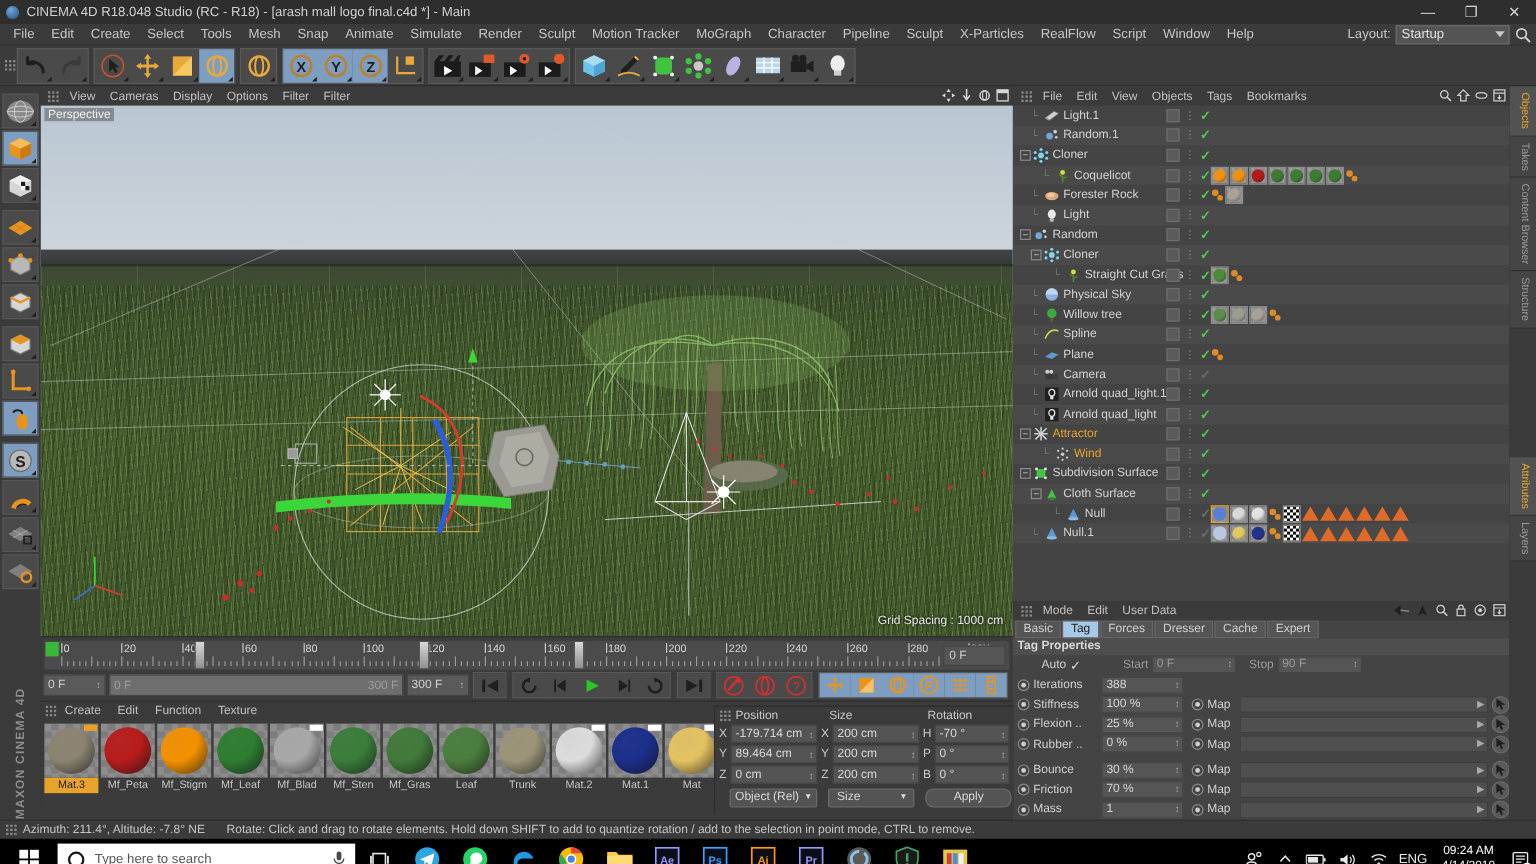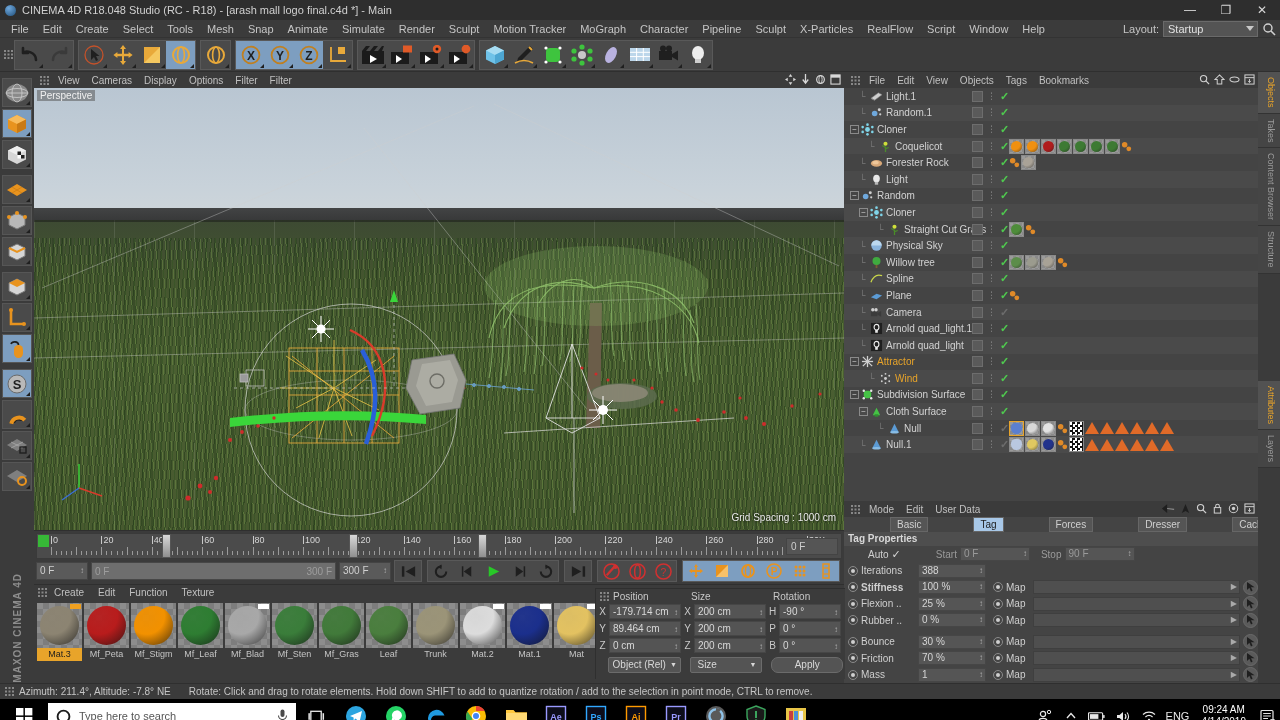--- a/index.html
+++ b/index.html
@@ -173,21 +173,21 @@
   
   .ampanel { flex:1; background:#444; display:flex; flex-direction:column; }
   .amheader { height:16px; background:#3b3b3b; display:flex; align-items:center;
      padding-left:4px; position:relative; }
   .amheader .mi { padding:0 6px; font-size:10px; color:#c0c0c0; }
   .amheader .ricons { position:absolute; right:3px; top:2px; display:flex; gap:5px; }
   .amtitle { height:17px; display:flex; align-items:center; padding-left:4px; gap:5px;
      font-size:10px; color:#d5d5d5; }
   .amtabs { height:15px; display:flex; gap:1px; padding-left:2px; }
   .amtab { padding:0 6px; font-size:10px; color:#d0d0d0; background:#555;
-     border:1px solid #666; line-height:13px;margin-left:44px; }
+     border:1px solid #666; line-height:13px; }
   .amtab.act { background:#a8c8e8; color:#1d1d1d; }
   .amsection { height:14px; background:#4e4e4e; font-size:10px; color:#d8d8d8;
      padding-left:4px; line-height:14px; font-weight:bold; }
   .amrow { height:16.5px; display:flex; align-items:center; gap:3px; padding-left:4px; }
   .radio { width:10px; height:10px; border-radius:50%; border:1px solid #8a8a8a;
      position:relative; flex:0 0 auto; }
   .radio i { position:absolute; left:2px; top:2px; width:4px; height:4px; border-radius:50%;
      background:#cfcfcf; display:block; }
   .amlabel { font-size:10px; color:#cfcfcf; }
   .amfield { background:#555; border:1px solid #464646; height:14px; font-size:10px;
@@ -1804,21 +1804,21 @@
               <span class="radio">
                 <i></i>
               </span>
               <span class="amlabel" style="width:54px;">Iterations</span>
               <div class="amfield" style="width:68px;"><span>388</span><span class="sp">↕</span></div>
             </div>
             <div class="amrow">
               <span class="radio">
                 <i></i>
               </span>
-              <span class="amlabel" style="width:54px;font-weight:bold;">Stiffness</span>
+              <span class="amlabel" style="width:54px;">Stiffness</span>
               <div class="amfield" style="width:68px;"><span>100 %</span><span class="sp">↕</span></div>
               <span class="radio" style="margin-left:4px;">
                 <i></i>
               </span>
               <span class="amlabel" style="width:24px;">Map</span>
               <div class="maplong">
                 <span style="position:absolute;right:2px;top:1px;font-size:8px;color:#aaa;">▶</span>
               </div>
               <span class="mapbtn">
                 <svg width="10" height="10" viewBox="0 0 10 10">
@@ -1958,21 +1958,21 @@
     <span style="width:82px;">Size</span>
     <span>Rotation</span>
   </div>
   <div id="coordrows">
       <div class="coordrow">
         <span class="axl">X</span>
         <div class="cfield" style="width:72px;"><span>-179.714 cm</span><span class="sp">↕</span></div>
         <span class="axl">X</span>
         <div class="cfield" style="width:72px;"><span>200 cm</span><span class="sp">↕</span></div>
         <span class="axl">H</span>
-        <div class="cfield" style="width:62px;"><span>-90 °</span><span class="sp">↕</span></div>
+        <div class="cfield" style="width:62px;"><span>-70 °</span><span class="sp">↕</span></div>
       </div>
       <div class="coordrow">
         <span class="axl">Y</span>
         <div class="cfield" style="width:72px;"><span>89.464 cm</span><span class="sp">↕</span></div>
         <span class="axl">Y</span>
         <div class="cfield" style="width:72px;"><span>200 cm</span><span class="sp">↕</span></div>
         <span class="axl">P</span>
         <div class="cfield" style="width:62px;"><span>0 °</span><span class="sp">↕</span></div>
       </div>
       <div class="coordrow">

